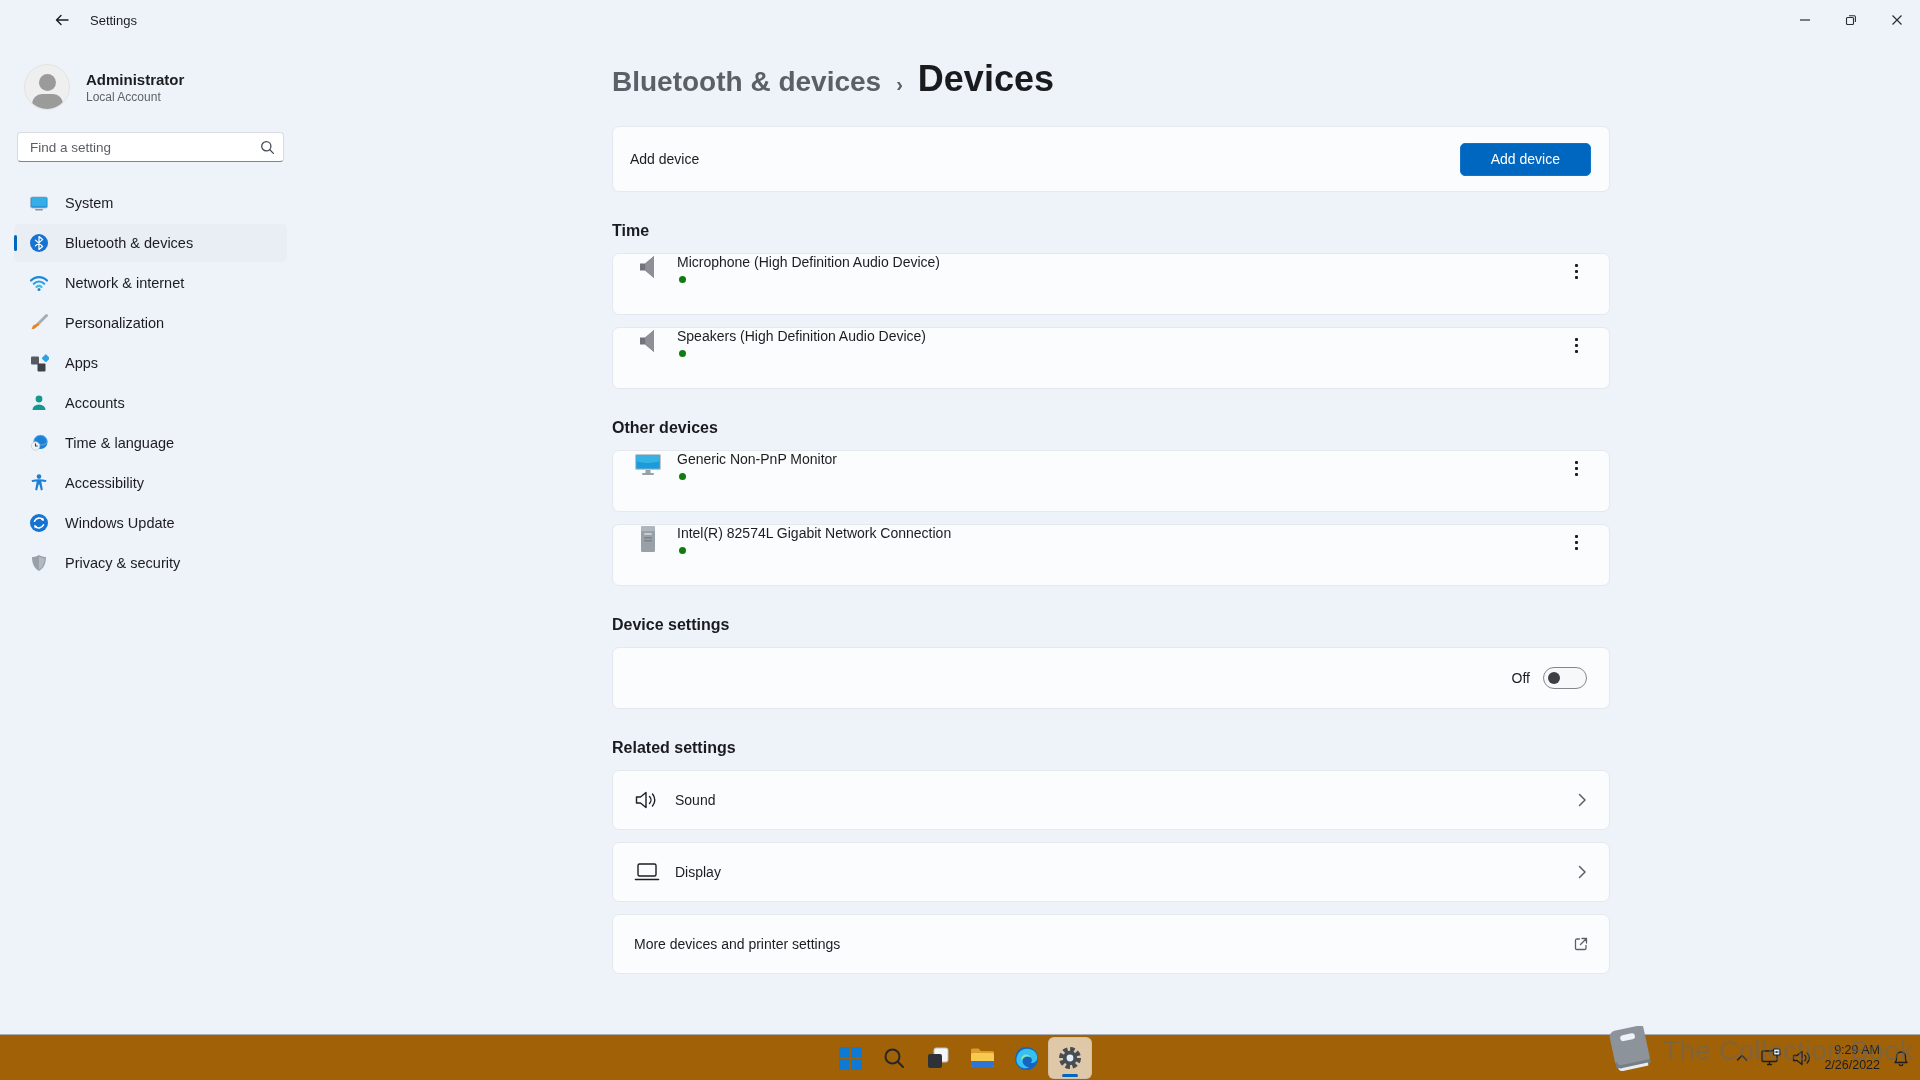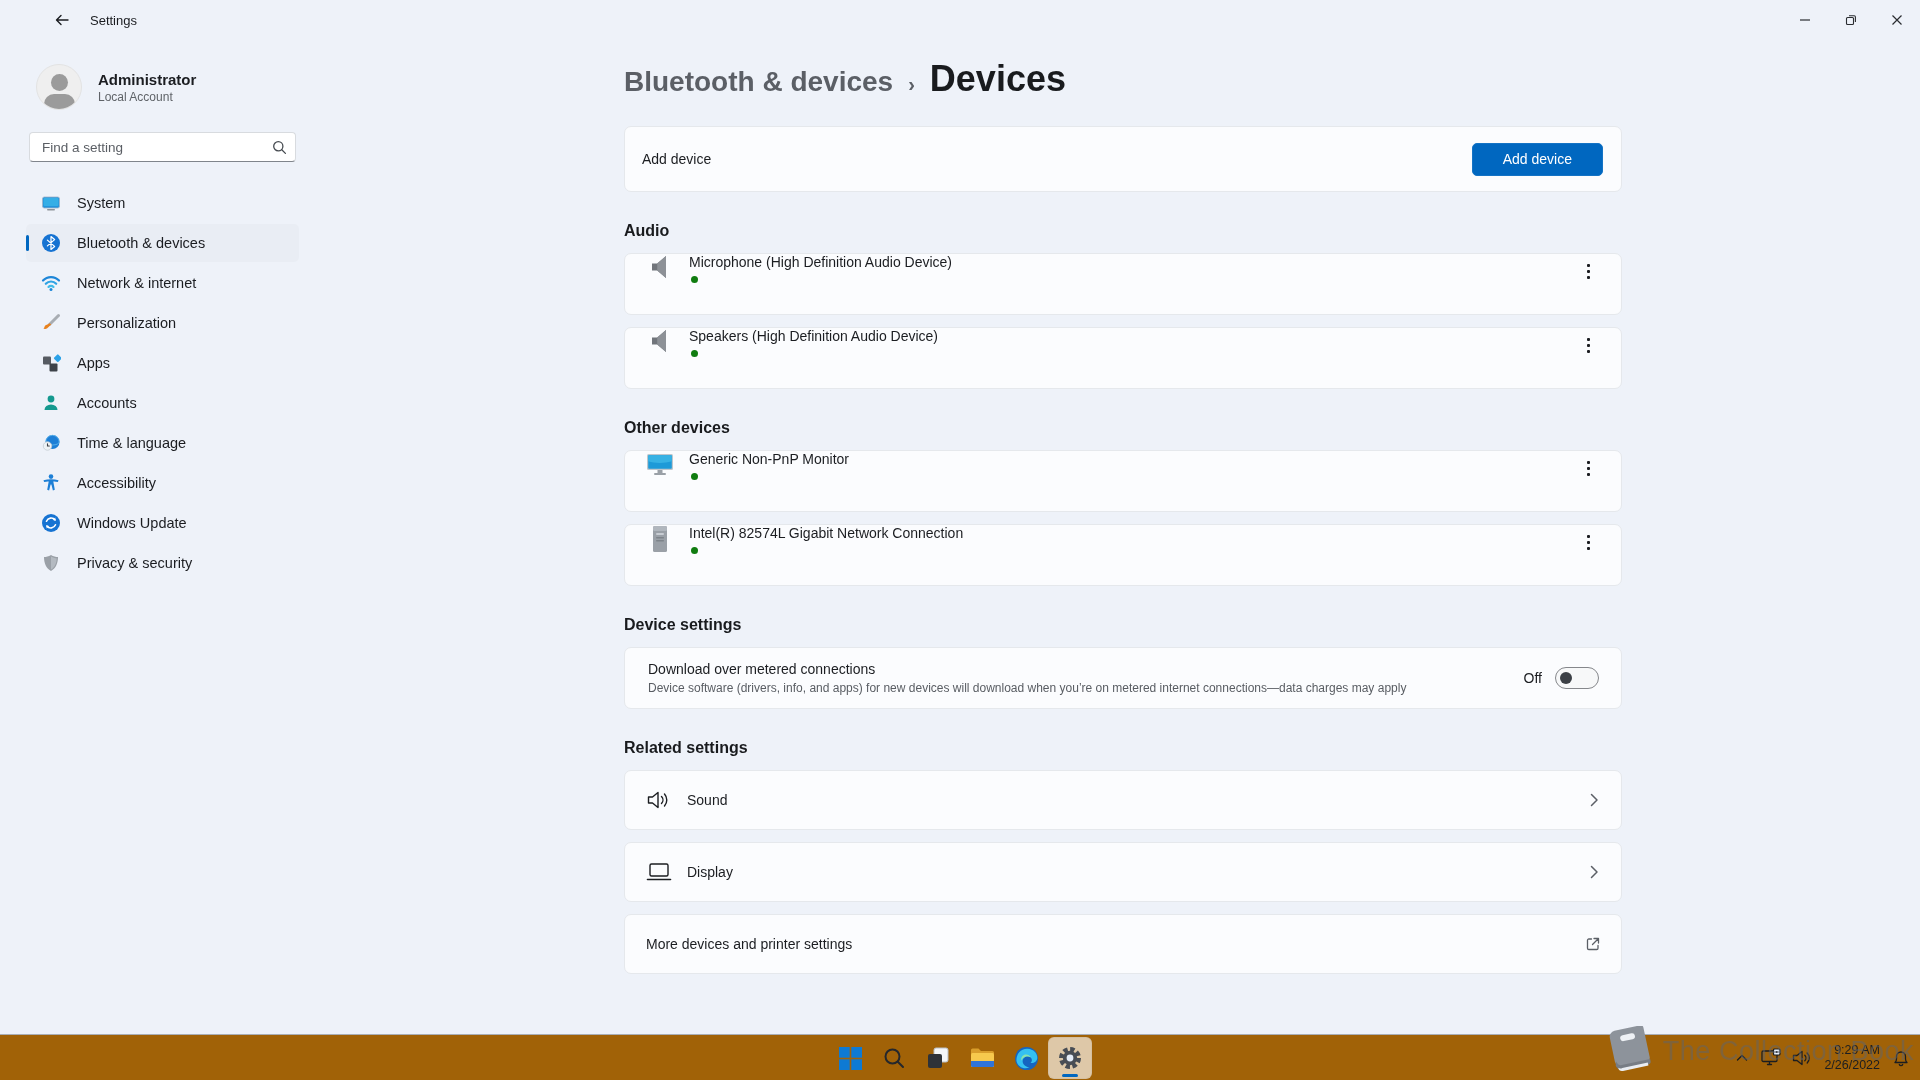--- a/index.html
+++ b/index.html
@@ -8,21 +8,21 @@
     font-family:"Liberation Sans","DejaVu Sans",sans-serif;
     background:#eef2f9; color:#1b1d21; position:relative;
   }
   
   .titlebar { height:40px; display:flex; align-items:center; position:relative;margin-left:34px; }
   .back-btn { width:40px; height:34px; margin-left:8px; display:flex; align-items:center; justify-content:center; border-radius:5px; cursor:pointer; }
   .tb-title { font-size:13px; margin-left:8px; color:#1b1d21; }
   .win-controls { position:absolute; right:0; top:0; height:40px; display:flex; }
   .win-btn { width:46px; height:40px; display:flex; align-items:center; justify-content:center; color:#2a2d31; }
   
-  .app { display:flex; height:994px;padding-left:12px; }
+  .app { display:flex; height:994px; }
   .sidebar { width:300px; flex:0 0 300px; padding-top:14px; }
   .user { display:flex; align-items:center; margin:10px 0 0 24px; }
   .avatar { width:46px; height:46px; border-radius:50%; background:#efefef; position:relative; overflow:hidden; border:1px solid #e3e3e3; }
   .avatar .head { position:absolute; left:14px; top:9px; width:17px; height:17px; border-radius:50%; background:#9b9b9b; }
   .avatar .body { position:absolute; left:7px; top:29px; width:31px; height:20px; border-radius:10px; background:#9b9b9b; }
   .user-txt { margin-left:16px; }
   .user-name { font-size:15px; font-weight:bold; }
   .user-role { font-size:12px; color:#5f6368; margin-top:2px; }
   .searchbox { margin:22px 16px 0 17px; height:30px; background:#ffffff; border:1px solid #d8dbdf; border-bottom:1px solid #80858c; border-radius:4px; display:flex; align-items:center; padding:0 8px 0 12px; }
   .searchbox input { border:none; outline:none; flex:1; font-size:13.5px; font-family:inherit; color:#1b1d21; background:transparent; }
@@ -246,21 +246,21 @@
       <span class="bc-sep">›</span>
       <span class="bc-current">Devices</span>
     </div>
 
     <div class="content">
       <div class="card add-row">
         <span class="add-label">Add device</span>
         <button class="btn-accent">Add device</button>
       </div>
 
-      <h2 class="sec-h">Audio</h2>
+      <h2 class="sec-h">Time</h2>
 
       <div class="card dev-row">
         <span class="dev-icon">
           <svg width="19" height="26" viewBox="0 0 19 26">
               <path d="M1 9.5 h5.2 L15 2 v22 L6.2 16.5 H1 Z" fill="#71757b"></path>
               <path d="M6.2 9.5 L15 2 v22 L6.2 16.5 Z" fill="#8d9197"></path>
             </svg>
         </span>
         <div class="dev-info">
           <div class="dev-name">Microphone (High Definition Audio Device)</div>
@@ -331,24 +331,20 @@
         <button class="kebab">
             <i></i>
             <i></i>
             <i></i>
           </button>
       </div>
 
       <h2 class="sec-h">Device settings</h2>
 
       <div class="card toggle-row">
-        <div class="toggle-txt">
-          <div class="t1">Download over metered connections</div>
-          <div class="t2">Device software (drivers, info, and apps) for new devices will download when you’re on metered internet connections—data charges may apply</div>
-        </div>
         <span class="toggle-state">Off</span>
         <div class="switch">
             <div class="knob"></div>
           </div>
       </div>
 
       <h2 class="sec-h">Related settings</h2>
 
       <div class="card rel-row">
         <span class="rel-icon">

